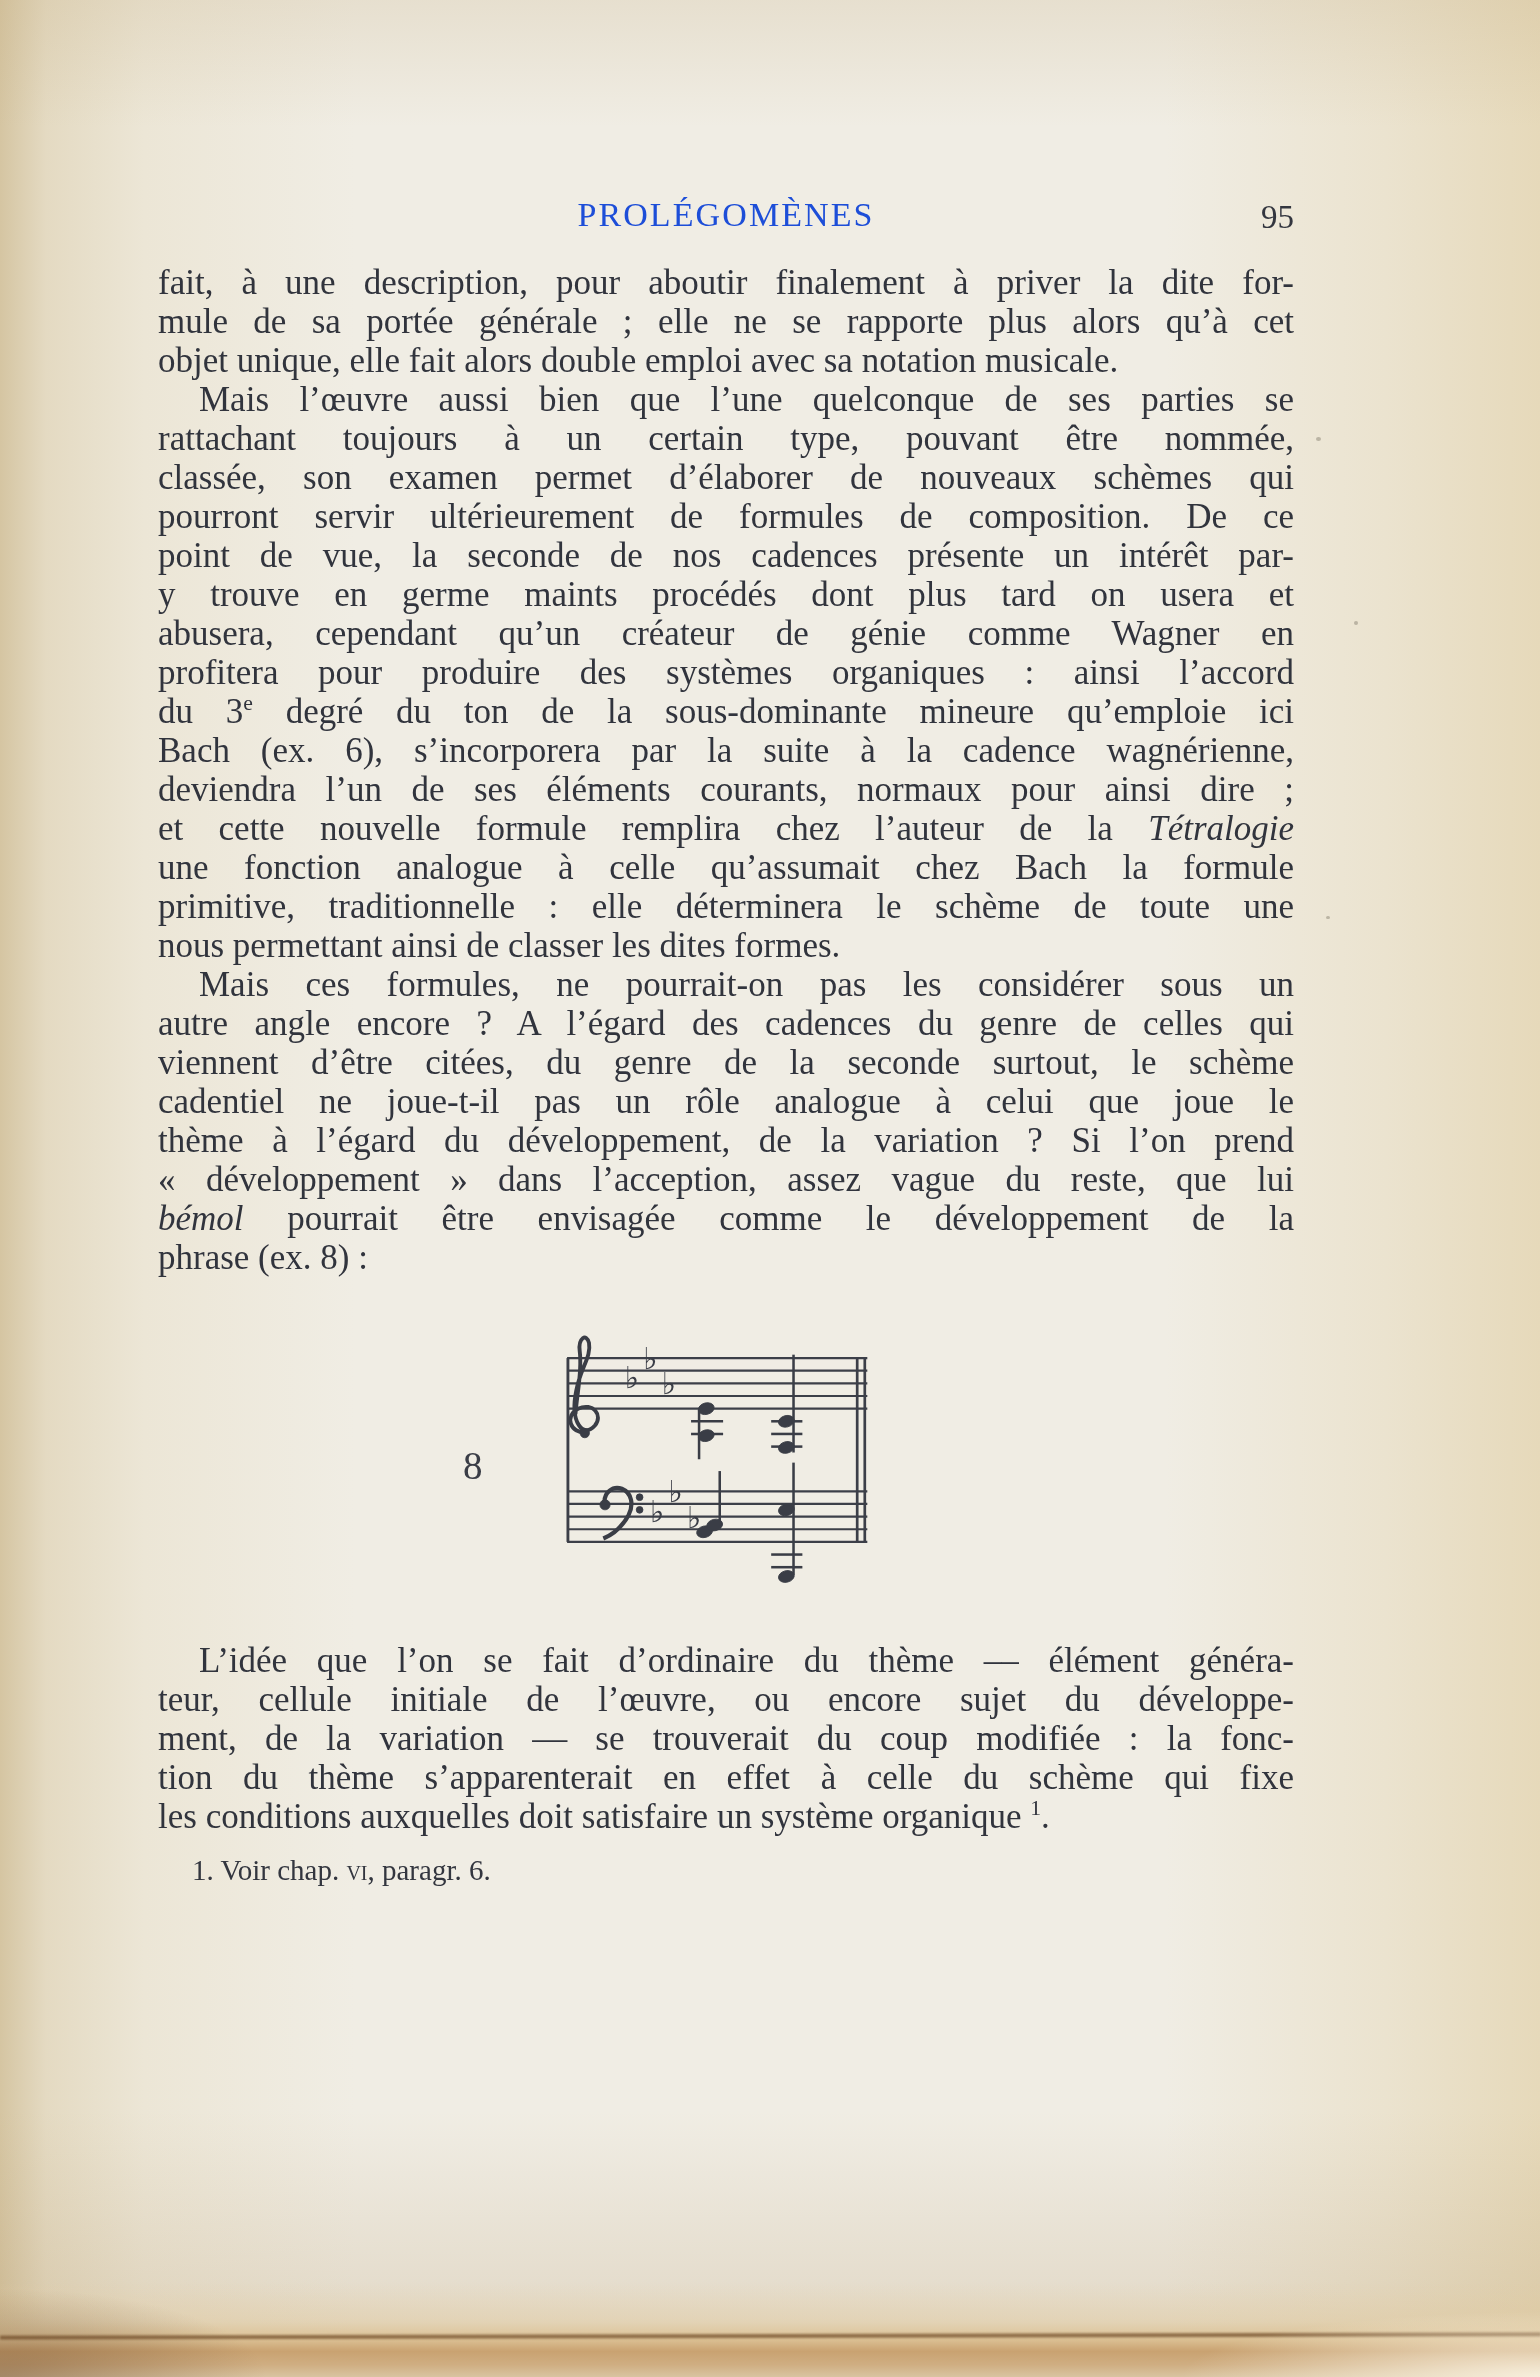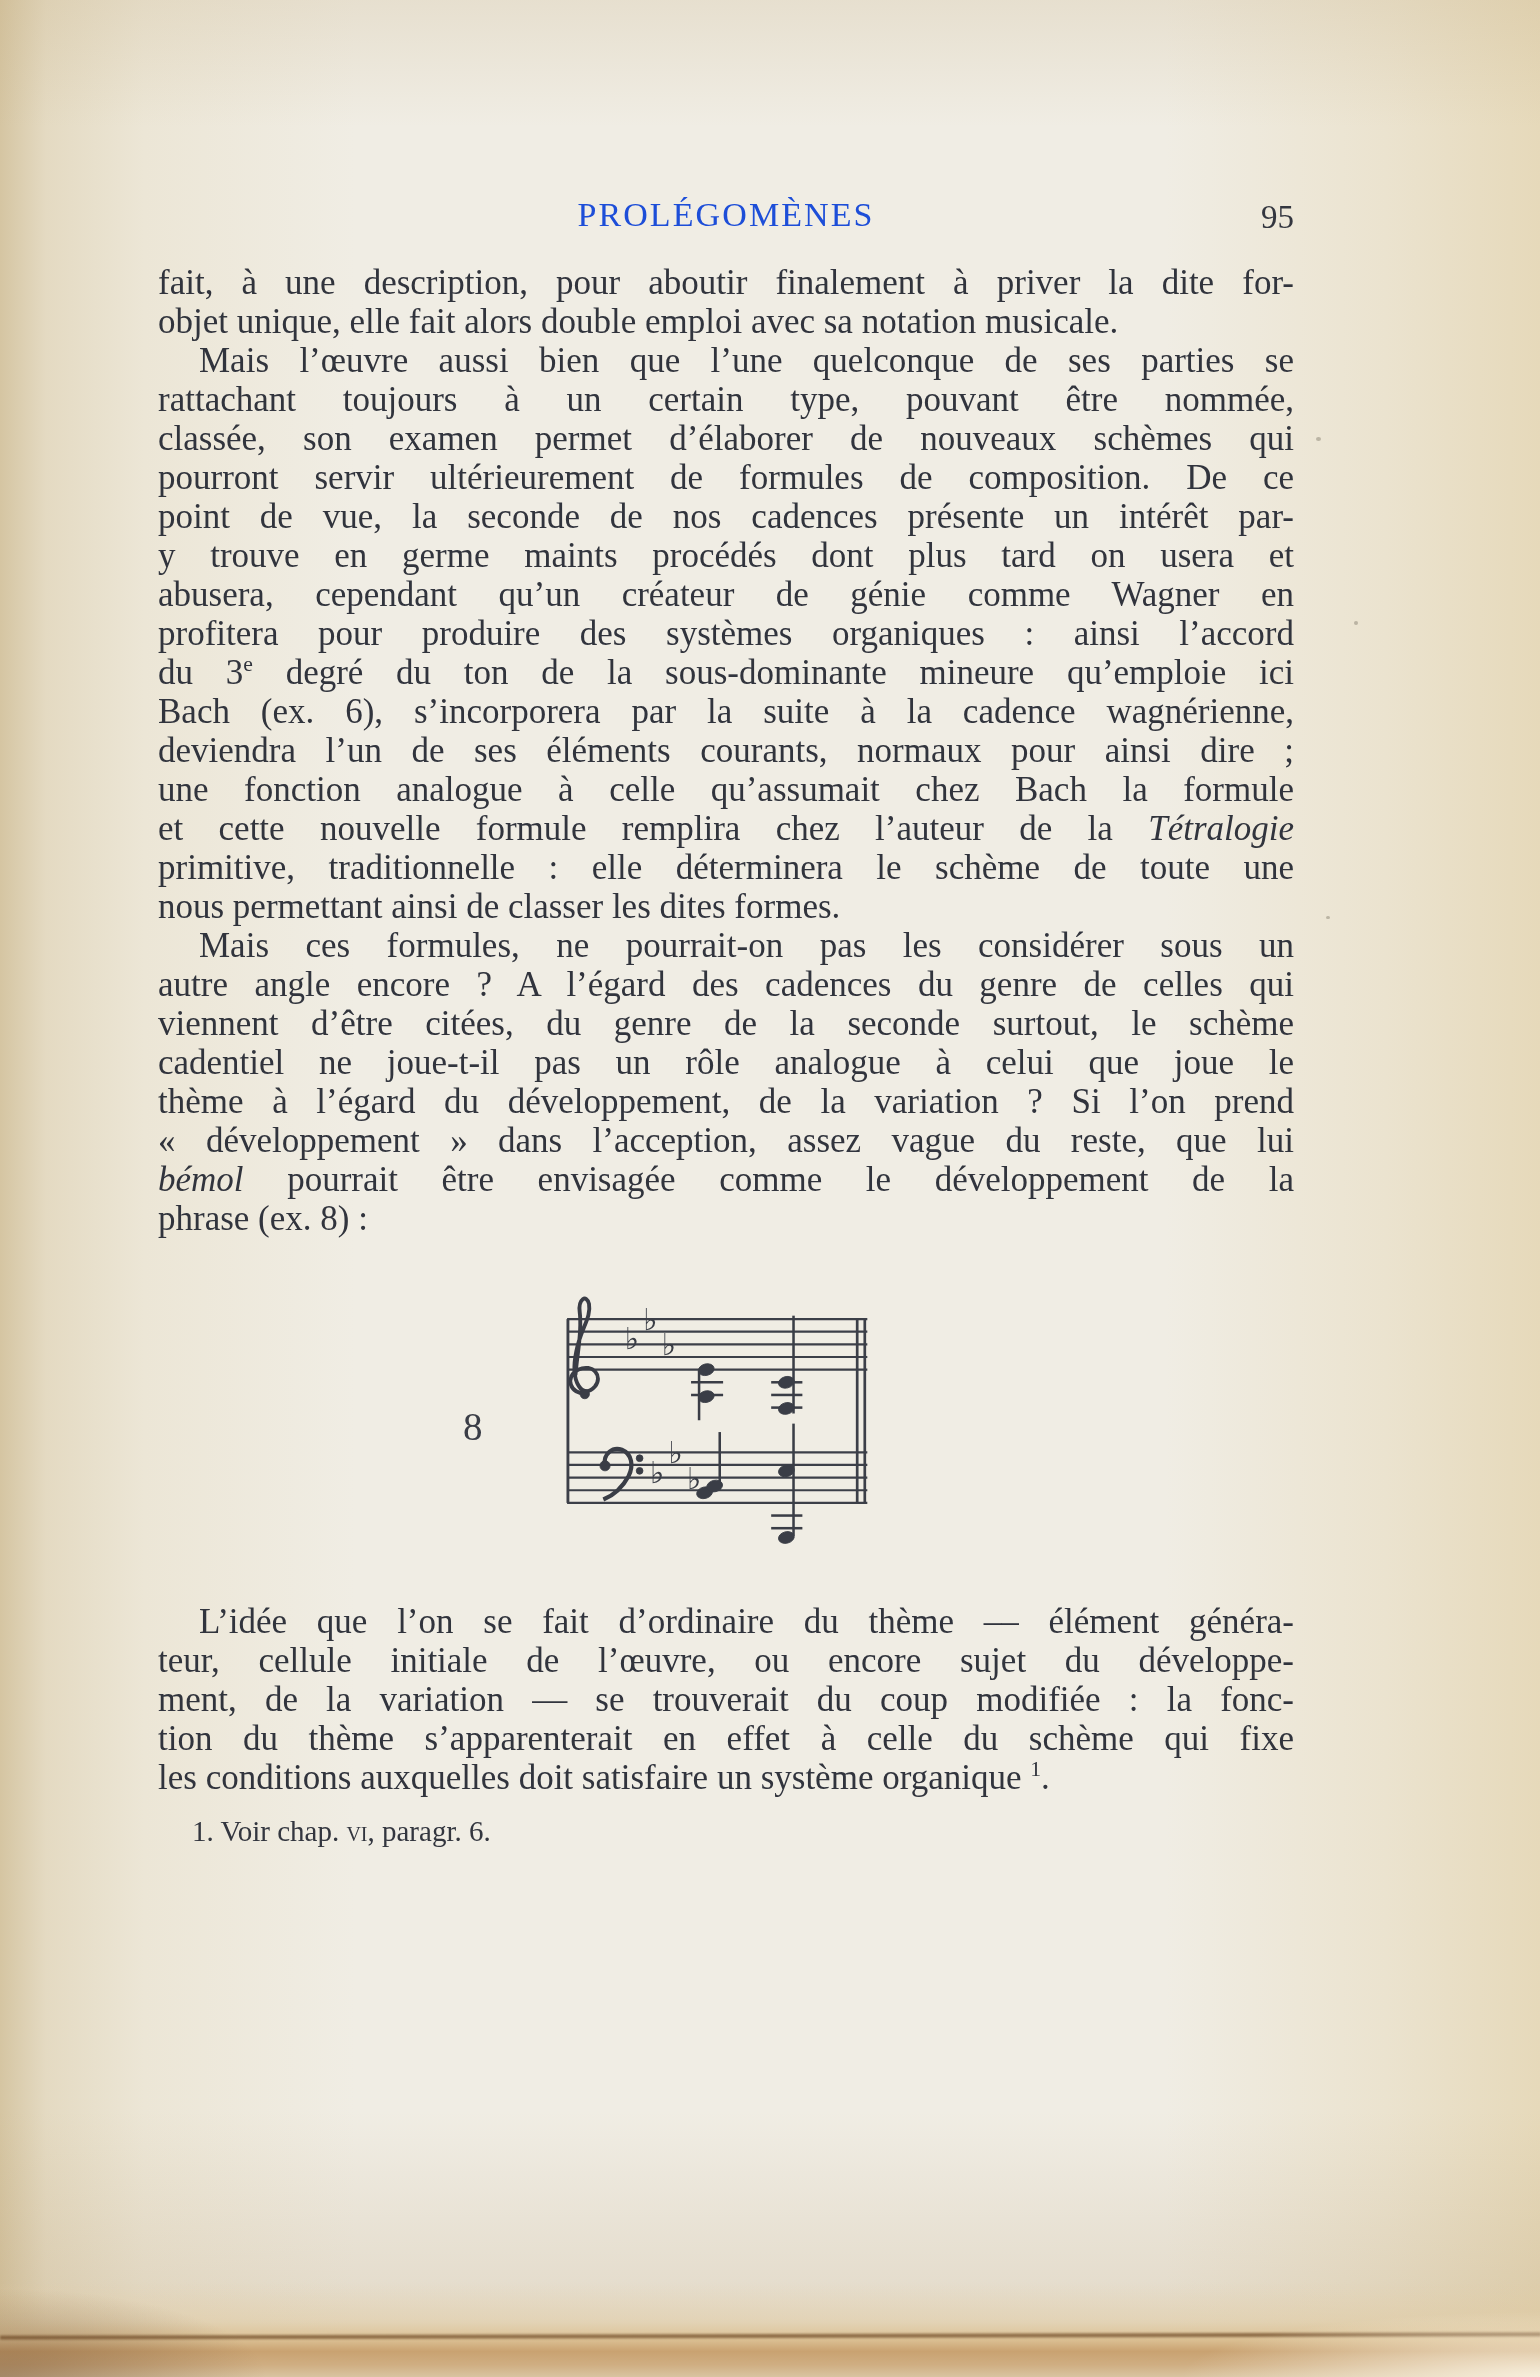--- a/index.html
+++ b/index.html
@@ -58,34 +58,35 @@
 <body>
 
 <div class="page-surface">
 
   <div class="running-head">PROLÉGOMÈNES</div>
   <div class="page-number">95</div>
 
   <div class="textcol">
     <div id="paras-upper">
         <div class="ln"><span>fait, à une description, pour aboutir finalement à priver la dite for-</span></div>
+        <div class="ln"><span>mule de sa portée générale ; elle ne se rapporte plus alors qu’à cet</span></div>
         <div class="ln last"><span>objet unique, elle fait alors double emploi avec sa notation musicale.</span></div>
         <div class="ln ind"><span>Mais l’œuvre aussi bien que l’une quelconque de ses parties se</span></div>
         <div class="ln"><span>rattachant toujours à un certain type, pouvant être nommée,</span></div>
         <div class="ln"><span>classée, son examen permet d’élaborer de nouveaux schèmes qui</span></div>
         <div class="ln"><span>pourront servir ultérieurement de formules de composition. De ce</span></div>
         <div class="ln"><span>point de vue, la seconde de nos cadences présente un intérêt par-</span></div>
         <div class="ln"><span>y trouve en germe maints procédés dont plus tard on usera et</span></div>
         <div class="ln"><span>abusera, cependant qu’un créateur de génie comme Wagner en</span></div>
         <div class="ln"><span>profitera pour produire des systèmes organiques : ainsi l’accord</span></div>
         <div class="ln"><span>du 3</span><span class="sup">e</span><span> degré du ton de la sous-dominante mineure qu’emploie ici</span></div>
         <div class="ln"><span>Bach (ex. 6), s’incorporera par la suite à la cadence wagnérienne,</span></div>
         <div class="ln"><span>deviendra l’un de ses éléments courants, normaux pour ainsi dire ;</span></div>
+        <div class="ln"><span>et cette nouvelle formule remplira chez l’auteur de la </span><em>Tétralogie</em></div>
         <div class="ln"><span>une fonction analogue à celle qu’assumait chez Bach la formule</span></div>
-        <div class="ln"><span>et cette nouvelle formule remplira chez l’auteur de la </span><em>Tétralogie</em></div>
         <div class="ln"><span>primitive, traditionnelle : elle déterminera le schème de toute une</span></div>
         <div class="ln last"><span>nous permettant ainsi de classer les dites formes.</span></div>
         <div class="ln ind"><span>Mais ces formules, ne pourrait-on pas les considérer sous un</span></div>
         <div class="ln"><span>autre angle encore ? A l’égard des cadences du genre de celles qui</span></div>
         <div class="ln"><span>viennent d’être citées, du genre de la seconde surtout, le schème</span></div>
         <div class="ln"><span>cadentiel ne joue-t-il pas un rôle analogue à celui que joue le</span></div>
         <div class="ln"><span>thème à l’égard du développement, de la variation ? Si l’on prend</span></div>
         <div class="ln"><span>« développement » dans l’acception, assez vague du reste, que lui</span></div>
         <div class="ln"><em>bémol</em><span> pourrait être envisagée comme le développement de la</span></div>
         <div class="ln last"><span>phrase (ex. 8) :</span></div>

